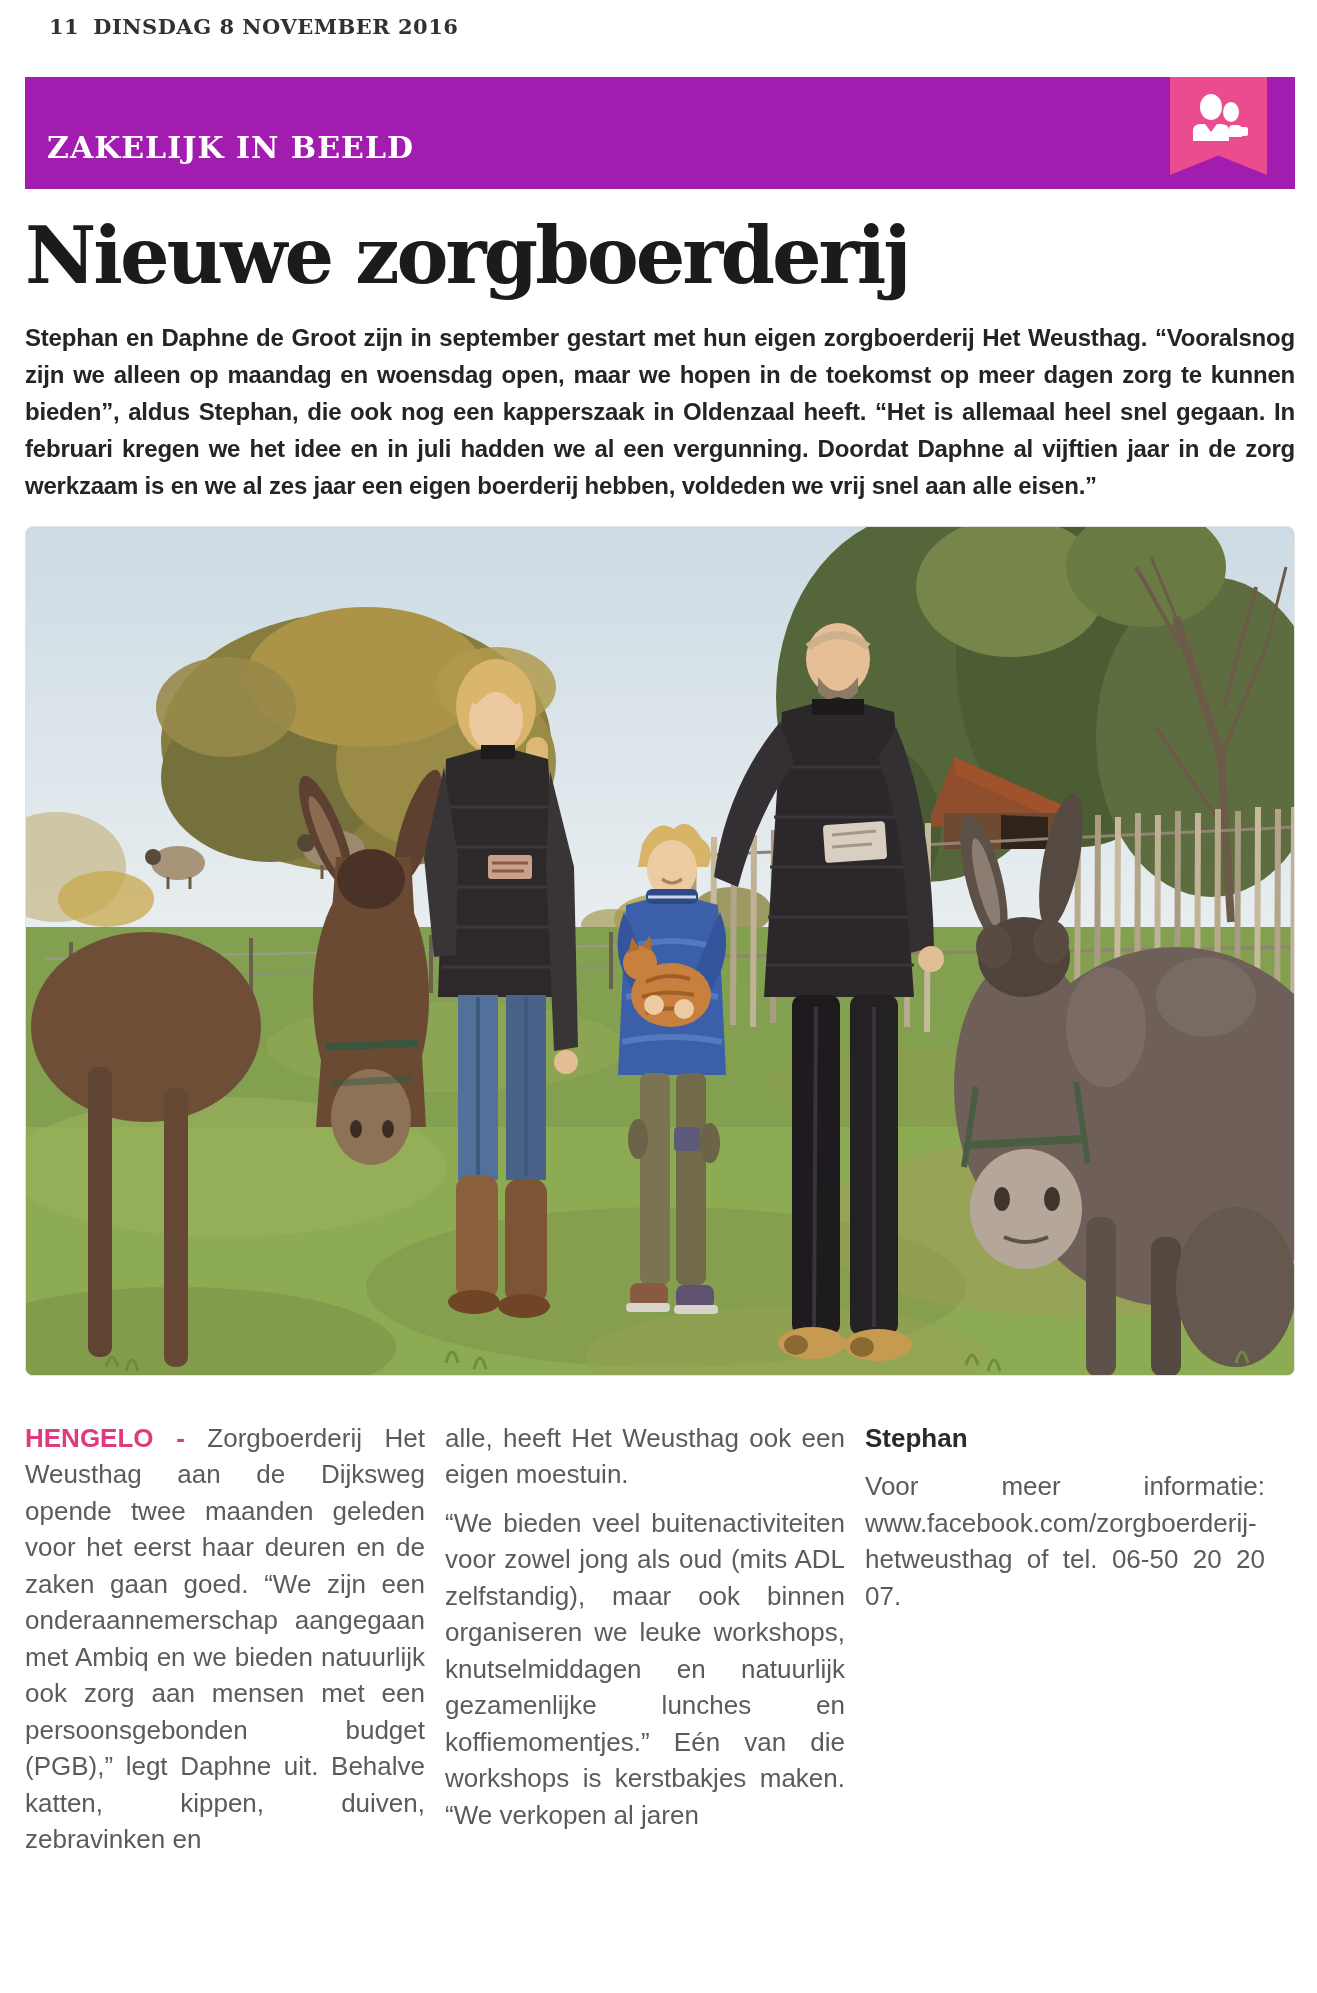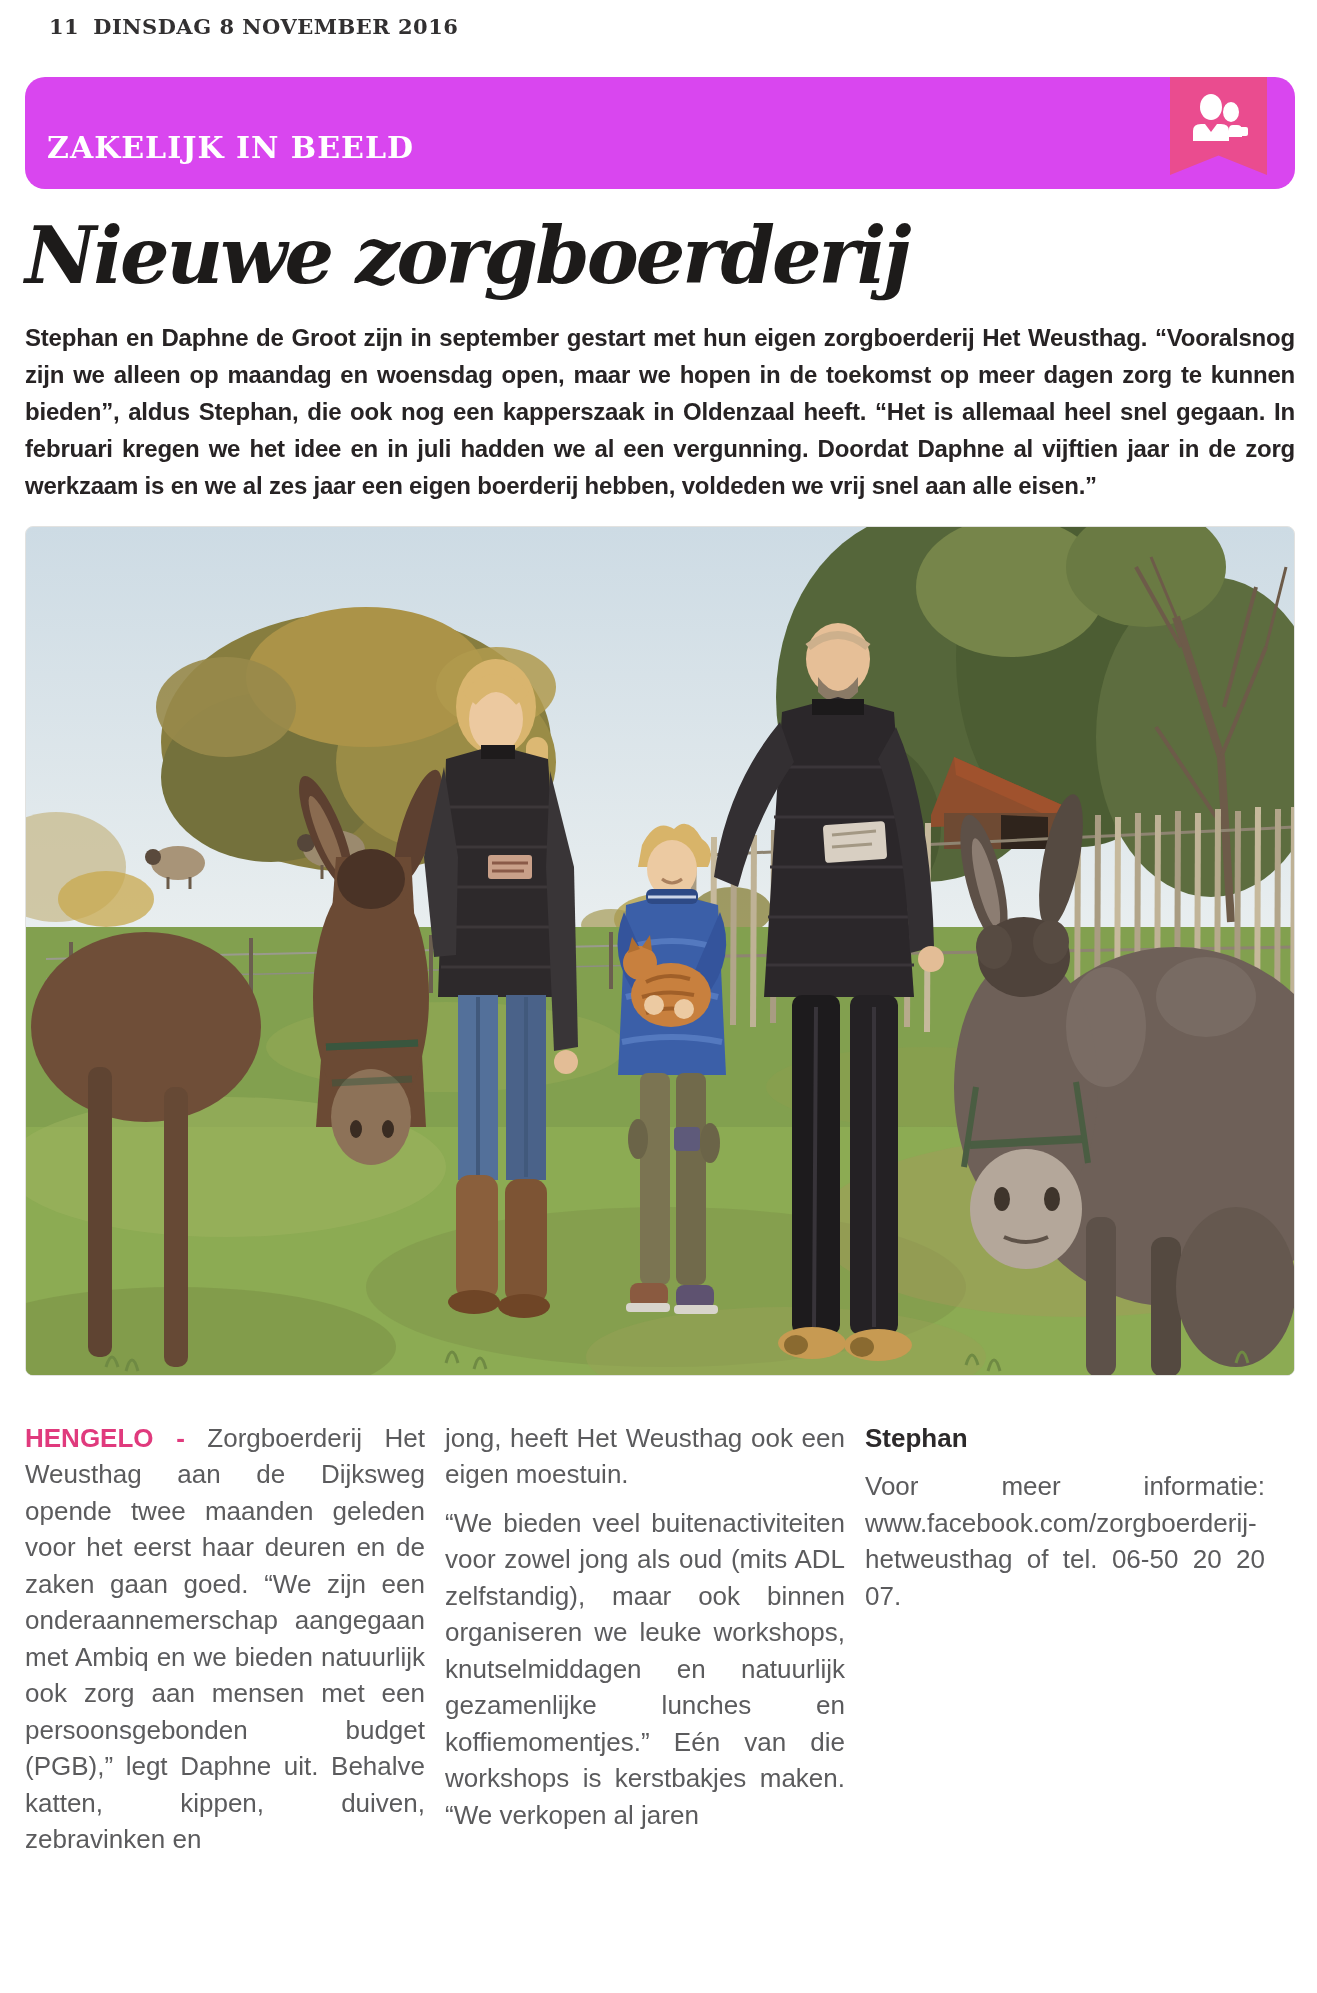--- a/index.html
+++ b/index.html
@@ -22,22 +22,21 @@
     letter-spacing:0.5px;
     margin-left:24px;
   }
   .page-date .num { margin-right:14px; }
 
   
   .banner {
     position:relative;
     margin-top:38px;
     height:112px;
-    background:#d946ef;
-    border-radius:20px;
+    background:#a21caf;
   }
   .banner-title {
     position:absolute;
     left:22px; bottom:24px;
     font-family:"DejaVu Serif", serif;
     font-weight:bold;
     font-size:30px;
     letter-spacing:1px;
     color:#ffffff;
   }
@@ -53,21 +52,20 @@
 
   
   .headline {
     font-family:"DejaVu Serif", serif;
     font-weight:bold;
     font-size:78px;
     letter-spacing:-3px;
     color:#1d1b1a;
     margin-top:24px;
     line-height:1.1;
-    font-style:italic;
   }
 
   
   .intro {
     margin-top:20px;
     font-weight:bold;
     font-size:24px;
     line-height:37px;
     letter-spacing:-0.2px;
     color:#272324;
@@ -372,21 +370,21 @@
         <path d="M1210 836 Q1216 814 1222 836"></path>
       </g>
     </svg>
   </figure>
 
   <div class="columns">
     <div class="col">
       <p><span class="dateline">HENGELO - </span><span>Zorgboerderij Het Weusthag aan de Dijksweg opende twee maanden geleden voor het eerst haar deuren en de zaken gaan goed. “We zijn een onderaannemerschap aangegaan met Ambiq en we bieden natuurlijk ook zorg aan mensen met een persoonsgebonden budget (PGB),” legt Daphne uit. Behalve katten, kippen, duiven, zebravinken en</span></p>
     </div>
     <div class="col">
-      <p>jong, heeft Het Weusthag ook een eigen moestuin.</p>
+      <p>alle, heeft Het Weusthag ook een eigen moestuin.</p>
       <p>“We bieden veel buitenactiviteiten voor zowel jong als oud (mits ADL zelfstandig), maar ook binnen organiseren we leuke workshops, knutselmiddagen en natuurlijk gezamenlijke lunches en koffiemomentjes.” Eén van die workshops is kerstbakjes maken. “We verkopen al jaren</p>
     </div>
     <div class="col">
       <p class="contact-heading">Stephan</p>
       <p>Voor meer informatie: www.facebook.com/zorgboerderij-hetweusthag of tel. 06-50 20 20 07.</p>
     </div>
   </div>
 
 </div>
 

